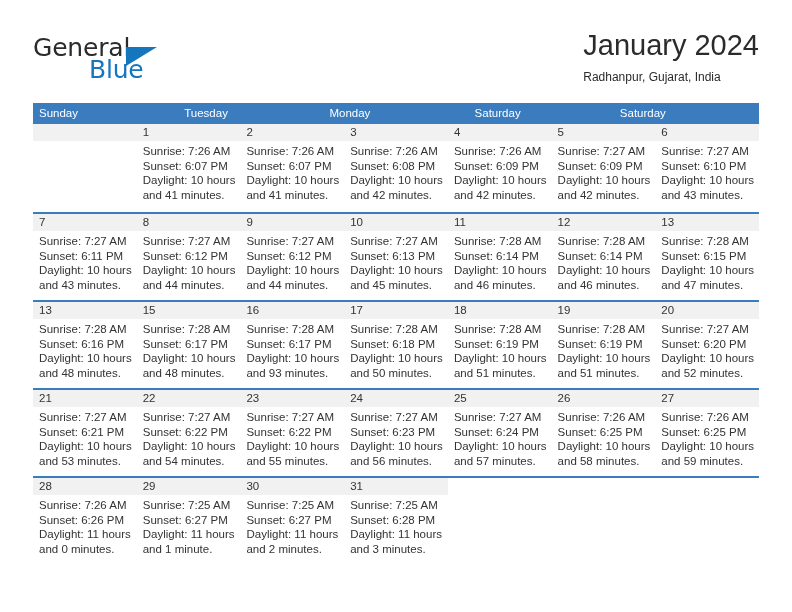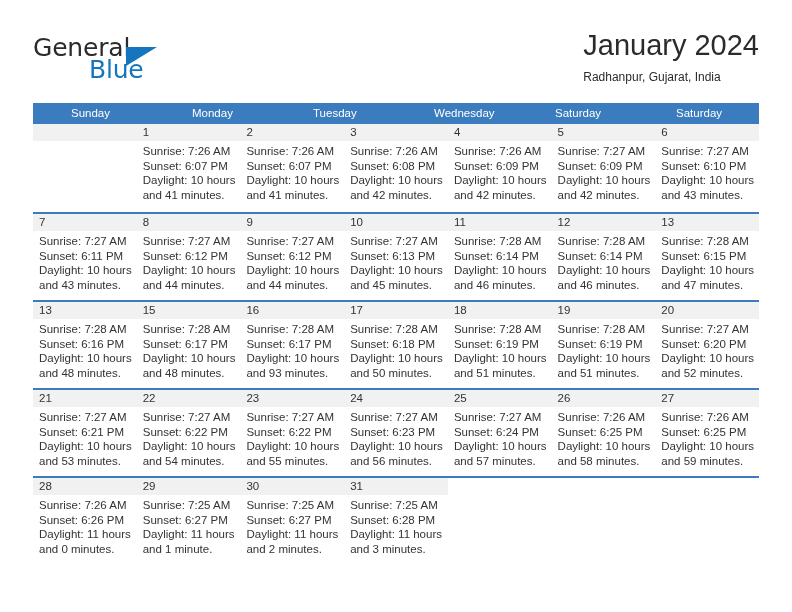--- a/index.html
+++ b/index.html
@@ -104,21 +104,20 @@
   }
   .dow-cell {
     flex: 1 1 0;
     box-sizing: border-box;
     padding-left: 6px;
     color: #ffffff;
     font-size: 11.5px;
     line-height: 21px;
     white-space: nowrap;
     overflow: hidden;
-    margin-left: 32px;
   }
 
   .week-row {
     display: flex;
     border-top: 2px solid #3a7cbe;
     height: 88px;
     box-sizing: border-box;
   }
   .week-row.first {
     border-top: none;
@@ -170,23 +169,22 @@
     <div class="title-block">
       <div class="cal-title">January 2024</div>
       <div class="cal-subtitle">Radhanpur, Gujarat, India</div>
     </div>
 
   </div>
 
   <div class="calendar">
     <div class="dow-row" id="dow-row">
         <div class="dow-cell">Sunday</div>
+        <div class="dow-cell">Tuesday</div>
         <div class="dow-cell">Monday</div>
-        <div class="dow-cell">Tuesday</div>
-        <div class="dow-cell">Wednesday</div>
         <div class="dow-cell">Saturday</div>
         <div class="dow-cell">Saturday</div>
       </div>
     <div id="weeks-container">
         <div class="week-row first">
           <div class="day-cell empty">
             <div class="day-num-band"></div>
             <div class="day-lines"></div>
           </div>
           <div class="day-cell filled">

